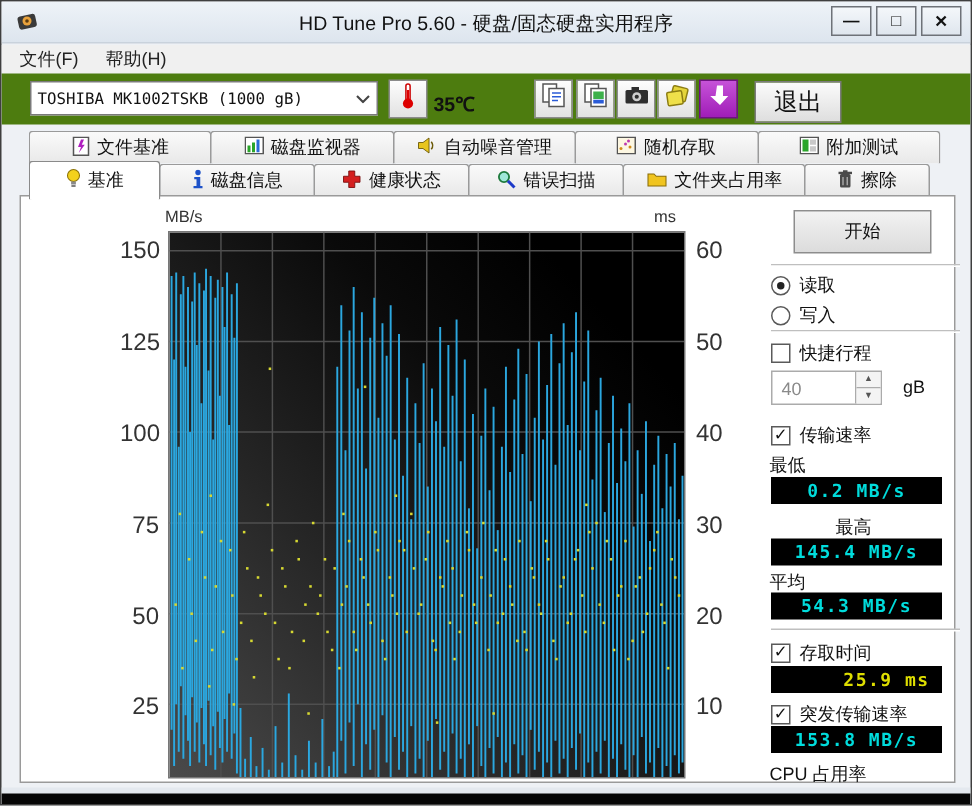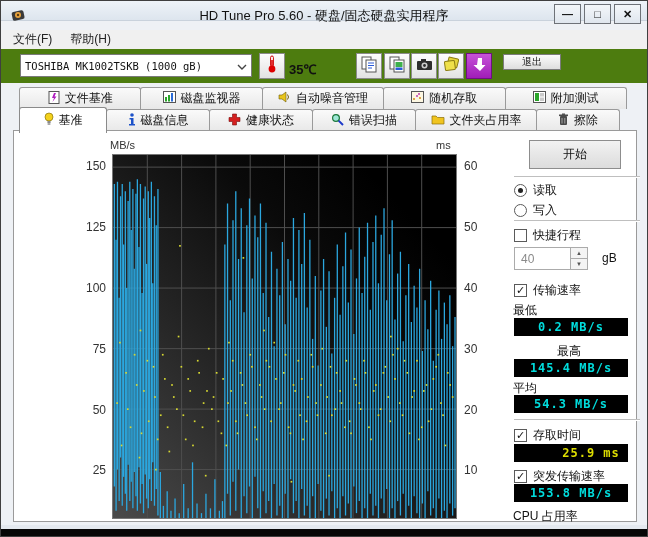--- a/index.html
+++ b/index.html
@@ -3,21 +3,21 @@
 <meta charset="utf-8">
 <style>
   * { margin:0; padding:0; box-sizing:border-box; }
   html,body { background:#888; }
   body { font-family:"Liberation Sans", sans-serif; }
   #win {
     position:relative; width:648px; height:537px; background:#eef1f5;
     border:1px solid #3f3f3f; overflow:hidden;
   }
   
-  .titlebar { position:absolute; left:0; top:0; width:100%; height:20px;
+  .titlebar { position:absolute; left:0; top:0; width:100%; height:28px;
     background:linear-gradient(#eef3f8,#dde5ee); border-bottom:1px solid #c9d2dc; }
   .app-ico { position:absolute; left:10px; top:7px; }
   .title { position:absolute; left:0; right:0; top:6px; text-align:center;
     font-size:13px; color:#111; }
   .winbtns { position:absolute; right:6px; top:3px; display:flex; gap:3px; }
   .winbtn { width:27px; height:20px; background:linear-gradient(#f4f7fa,#dfe6ee);
     border:1px solid #6e7玄78; border:1px solid #6e7278; font-size:11px; font-weight:bold;
     color:#111; display:flex; align-items:center; justify-content:center; cursor:default; }
   
   .menubar { position:absolute; left:0; top:29px; width:100%; height:19px;
@@ -27,42 +27,42 @@
   .toolbar { position:absolute; left:0; top:48px; width:100%; height:34px; background:#4d7c0f; }
   .combo { position:absolute; left:19px; top:5px; width:232px; height:23px; background:#fff;
     border:1px solid #7a7a7a; display:flex; align-items:center; padding:0 4px;
     font-family:"DejaVu Sans Mono", monospace; font-size:10.5px; color:#111; }
   .combo .chev { margin-left:auto; }
   .tool-btn { position:absolute; top:4px; width:26px; height:26px;
     background:linear-gradient(#fdfdfd,#e2e2e2); border:1px solid #8b8b8b;
     display:flex; align-items:center; justify-content:center; }
   .temp-label { position:absolute; left:288px; top:11px; font-size:13px; font-weight:bold; color:#111; }
   .purple { background:linear-gradient(#c653d8,#a01db8) !important; border:1px solid #6d1280 !important; }
-  .exit-btn { position:absolute; left:502px; top:5px; width:58px; height:16px;
+  .exit-btn { position:absolute; left:502px; top:5px; width:58px; height:28px;
     background:linear-gradient(#fbfbfb,#dedede); border:1px solid #7b7b7b;
-    font-size:10px; color:#111; display:flex; align-items:center; justify-content:center; }
+    font-size:16px; color:#111; display:flex; align-items:center; justify-content:center; }
   
   .tabrow { position:absolute; display:flex; }
   .tab { height:100%; display:flex; align-items:center; justify-content:center; gap:5px;
     font-size:12px; color:#111; background:linear-gradient(#fafafa,#e8e8e8);
     border:1px solid #9a9a9a; border-bottom:none; border-radius:3px 3px 0 0; margin-right:-1px; }
   .tabs1 { left:18px; top:86px; height:22px; width:612px;align-items:flex-end; }
   .tabs1 .tab { width:122.4px; }
   .tabs2 { left:18px; top:108px; height:22px; width:606px; }
   .tab.active { background:#fff; position:relative; top:-2px; height:26px; z-index:5;
     border-color:#8a8a8a; }
   
   .content { position:absolute; left:12px; top:129px; width:624px; height:392px;
     background:#fff; border:1px solid #9a9a9a; }
   .axis-unit { position:absolute; font-size:11px; color:#333; }
   .plot { position:absolute; left:98px; top:23px; width:345px; height:365px;
     border:1px solid #777;
     background:linear-gradient(to top right,#4a4a4a 0%, #262626 35%, #0a0a0a 65%, #000 85%); }
   .plot svg { width:100%; height:100%; display:block; }
-  .tick { position:absolute; font-size:12px; color:#333; }
+  .tick { position:absolute; font-size:16px; color:#333; }
   
   .rp-label { position:absolute; font-size:12px; color:#111; }
   .start-btn { position:absolute; left:515px; top:9px; width:92px; height:29px;
     background:linear-gradient(#f2f2f2,#dcdcdc); border:1px solid #8d8d8d;
     font-size:12px; color:#111; display:flex; align-items:center; justify-content:center; }
   .hsep { position:absolute; width:126px; height:2px;
     border-top:1px solid #bfbfbf; border-bottom:1px solid #fff; }
   .opt { position:absolute; display:flex; align-items:center; gap:6px; font-size:12px; color:#111; }
   .radio { width:13px; height:13px; border:1px solid #5a5a5a; border-radius:50%;
     background:#fff; position:relative; flex:none; }

